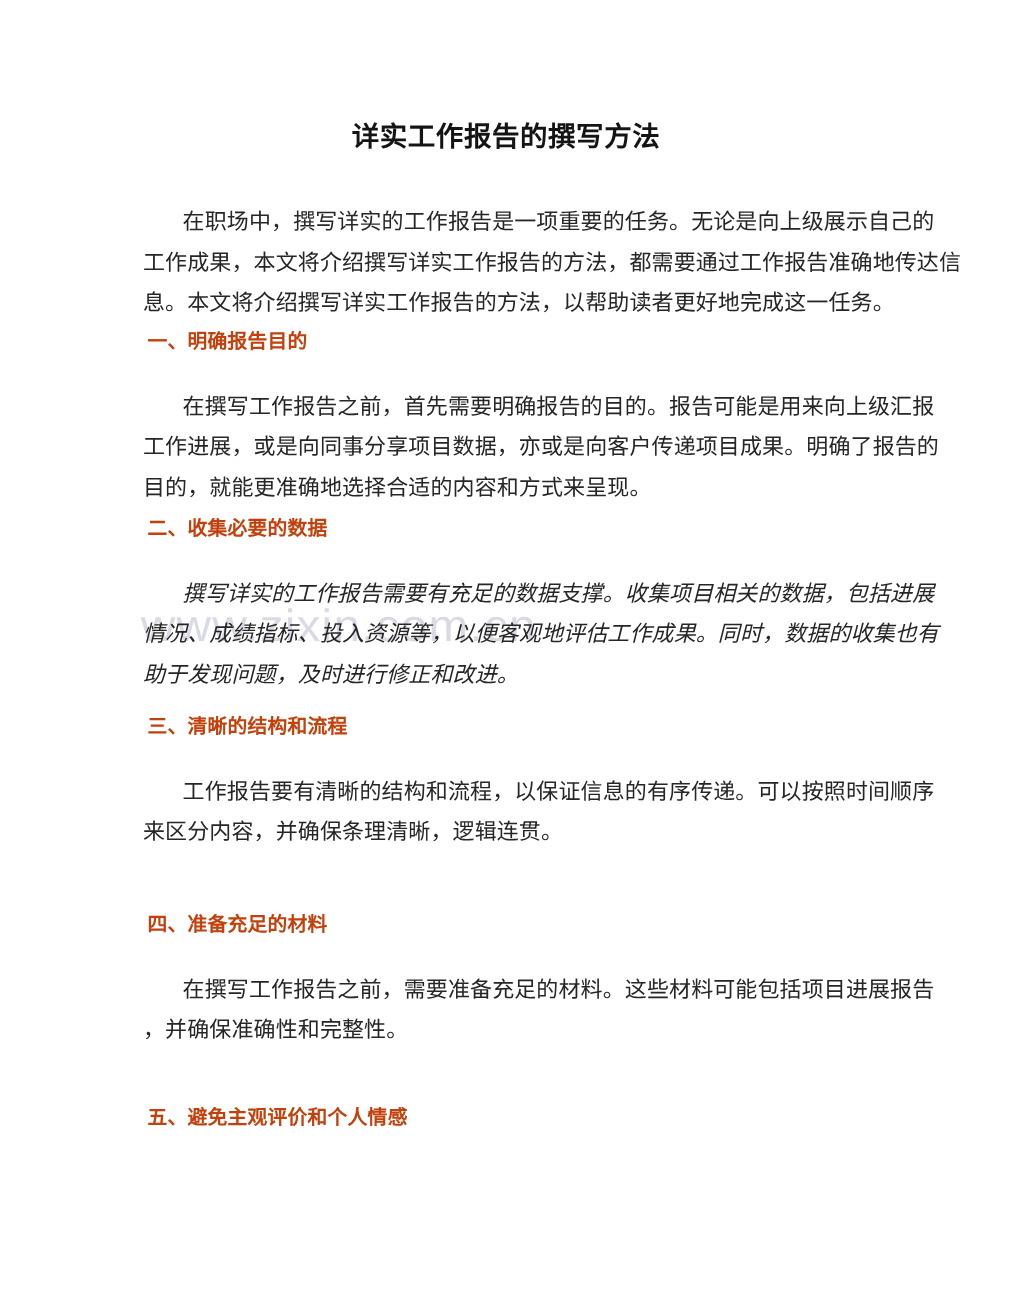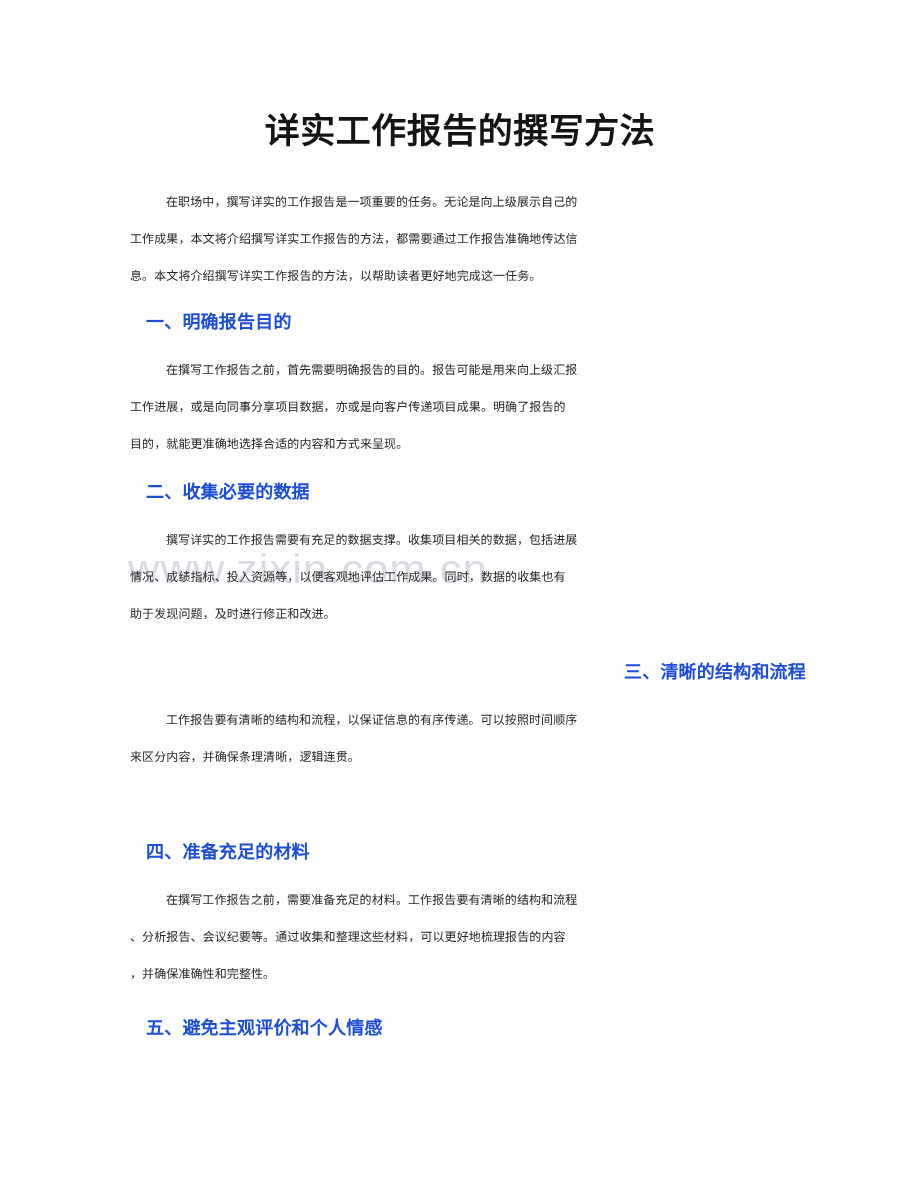--- a/index.html
+++ b/index.html
@@ -60,75 +60,75 @@
     top: 0;
     width: 660px;
     z-index: 2;
   }
 
   .doc-title {
     margin: 0;
     padding: 0;
     font-family: "Liberation Sans", "DejaVu Sans", sans-serif;
     font-weight: 700;
-    font-size: 35px;
+    font-size: 25px;
     line-height: 1.2;
     letter-spacing: 0.5px;
     text-align: center;
     color: #141414;
     position: absolute;
     left: 0;
     top: 110px;
     width: 660px;
   }
 
   .section-heading {
-    margin: 16px;
+    margin: 4px;
     padding: 0;
     font-family: "Liberation Sans", "DejaVu Sans", sans-serif;
     font-weight: 700;
     font-size: 18px;
     line-height: 1.35;
     letter-spacing: 0.2px;
-    color: #1d4ed8;
+    color: #c2410c;
     position: absolute;
     left: 0;
     width: 660px;
     white-space: nowrap;
   }
 
   .para {
     margin: 0;
     padding: 0;
     position: absolute;
     left: 0;
     width: 660px;
     font-family: "Liberation Serif", "DejaVu Serif", serif;
-    font-size: 12px;
+    font-size: 20px;
     line-height: 37px;
     color: #262626;
     text-align: justify;
     text-justify: inter-character;
     letter-spacing: 0.1px;
   }
   .para .ln {
     display: block;
     white-space: nowrap;
   }
   .para .ln.indent {
     text-indent: 36px;
   }
 
   
   #para-intro      { top: 184px; }
   #heading-1       { top: 294px; }
   #para-1          { top: 352px; }
   #heading-2       { top: 464px; }
-  #para-2          { top: 522px; }
-  #heading-3       { top: 644px; text-align: right; }
+  #para-2          { top: 522px; font-style: italic; }
+  #heading-3       { top: 644px; }
   #para-3          { top: 702px; }
   #heading-4       { top: 824px; }
   #para-4          { top: 882px; }
   #heading-5       { top: 1000px; }
 </style>
 </head>
 <body>
 
 <div class="page">
 
@@ -161,21 +161,20 @@
     </p>
 
     <h2 class="section-heading" id="heading-3">三、清晰的结构和流程</h2>
     <p class="para" id="para-3">
       <span class="ln indent">工作报告要有清晰的结构和流程，以保证信息的有序传递。可以按照时间顺序</span>
       <span class="ln">来区分内容，并确保条理清晰，逻辑连贯。</span>
     </p>
 
     <h2 class="section-heading" id="heading-4">四、准备充足的材料</h2>
     <p class="para" id="para-4">
-      <span class="ln indent">在撰写工作报告之前，需要准备充足的材料。工作报告要有清晰的结构和流程</span>
-      <span class="ln">、分析报告、会议纪要等。通过收集和整理这些材料，可以更好地梳理报告的内容</span>
+      <span class="ln indent">在撰写工作报告之前，需要准备充足的材料。这些材料可能包括项目进展报告</span>
       <span class="ln">，并确保准确性和完整性。</span>
     </p>
 
     <h2 class="section-heading" id="heading-5">五、避免主观评价和个人情感</h2>
 
   </div>
 </div>
 
 </body></html>

